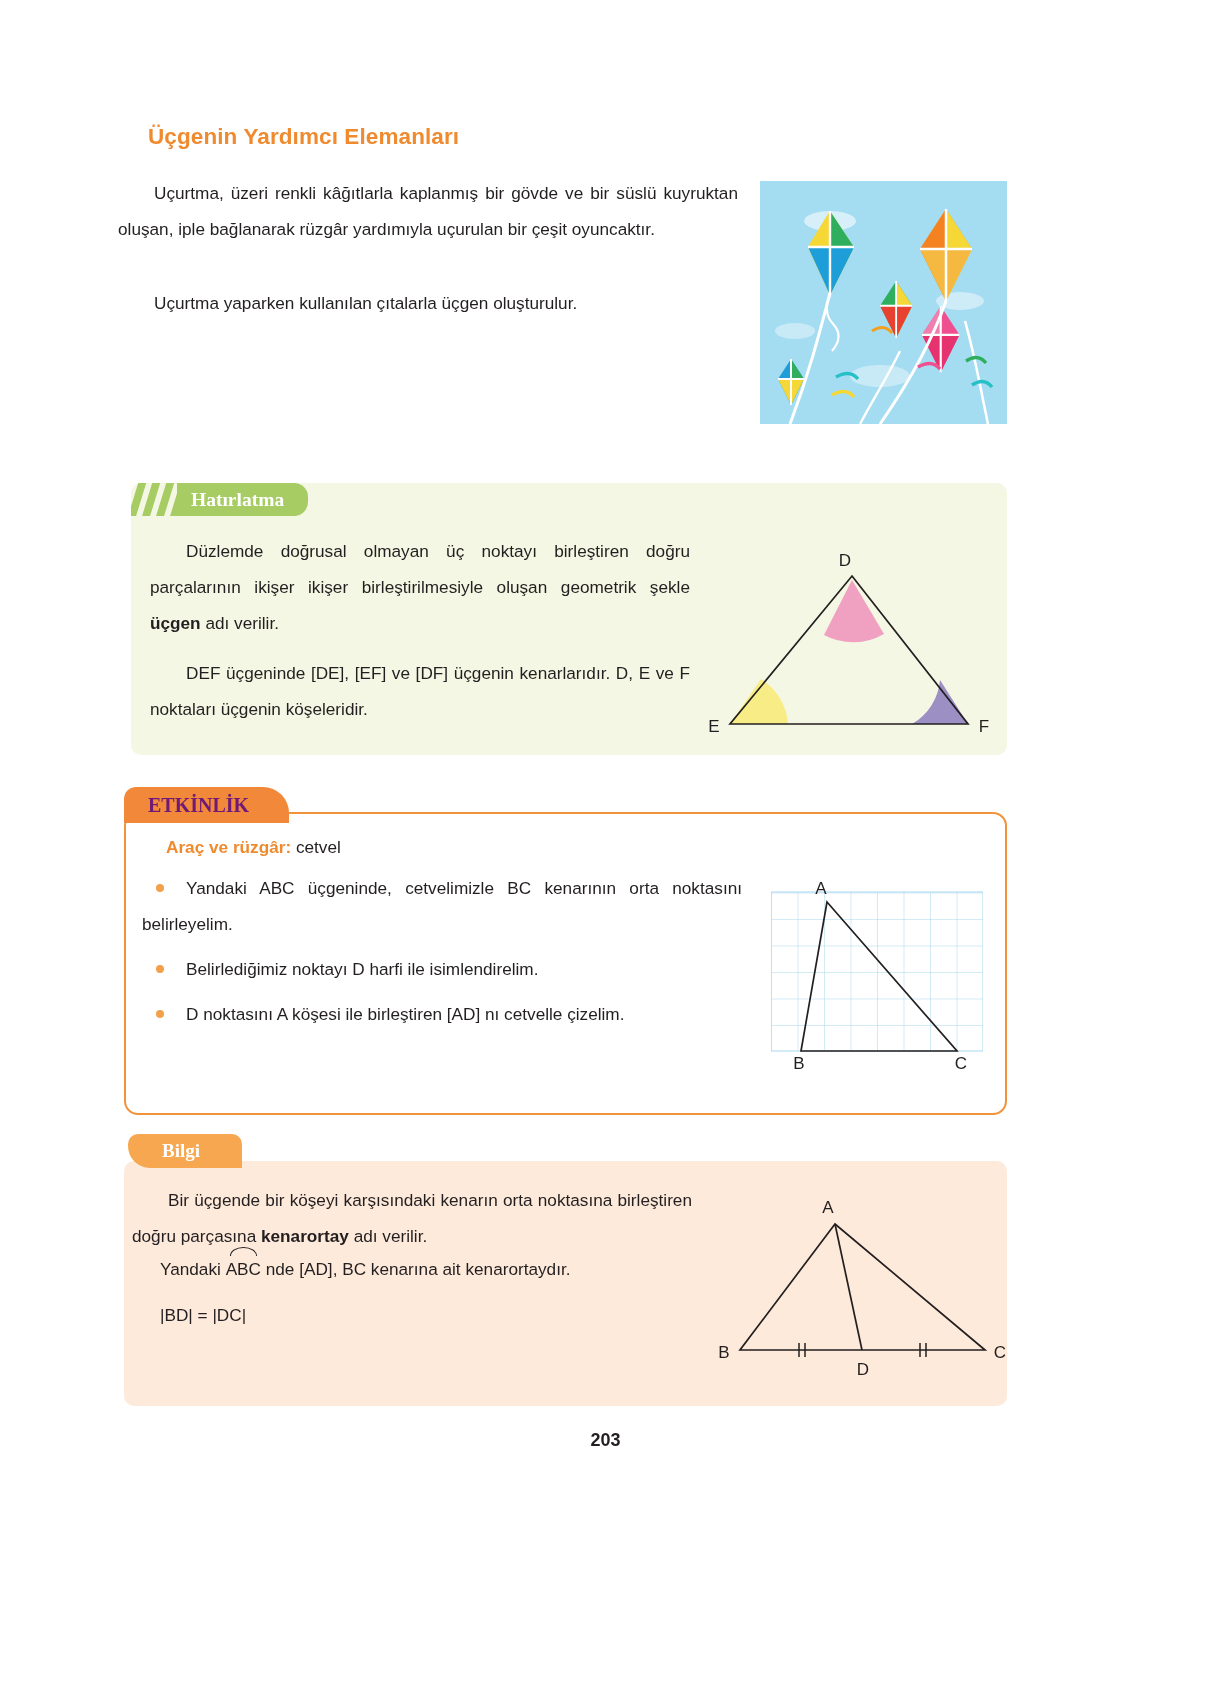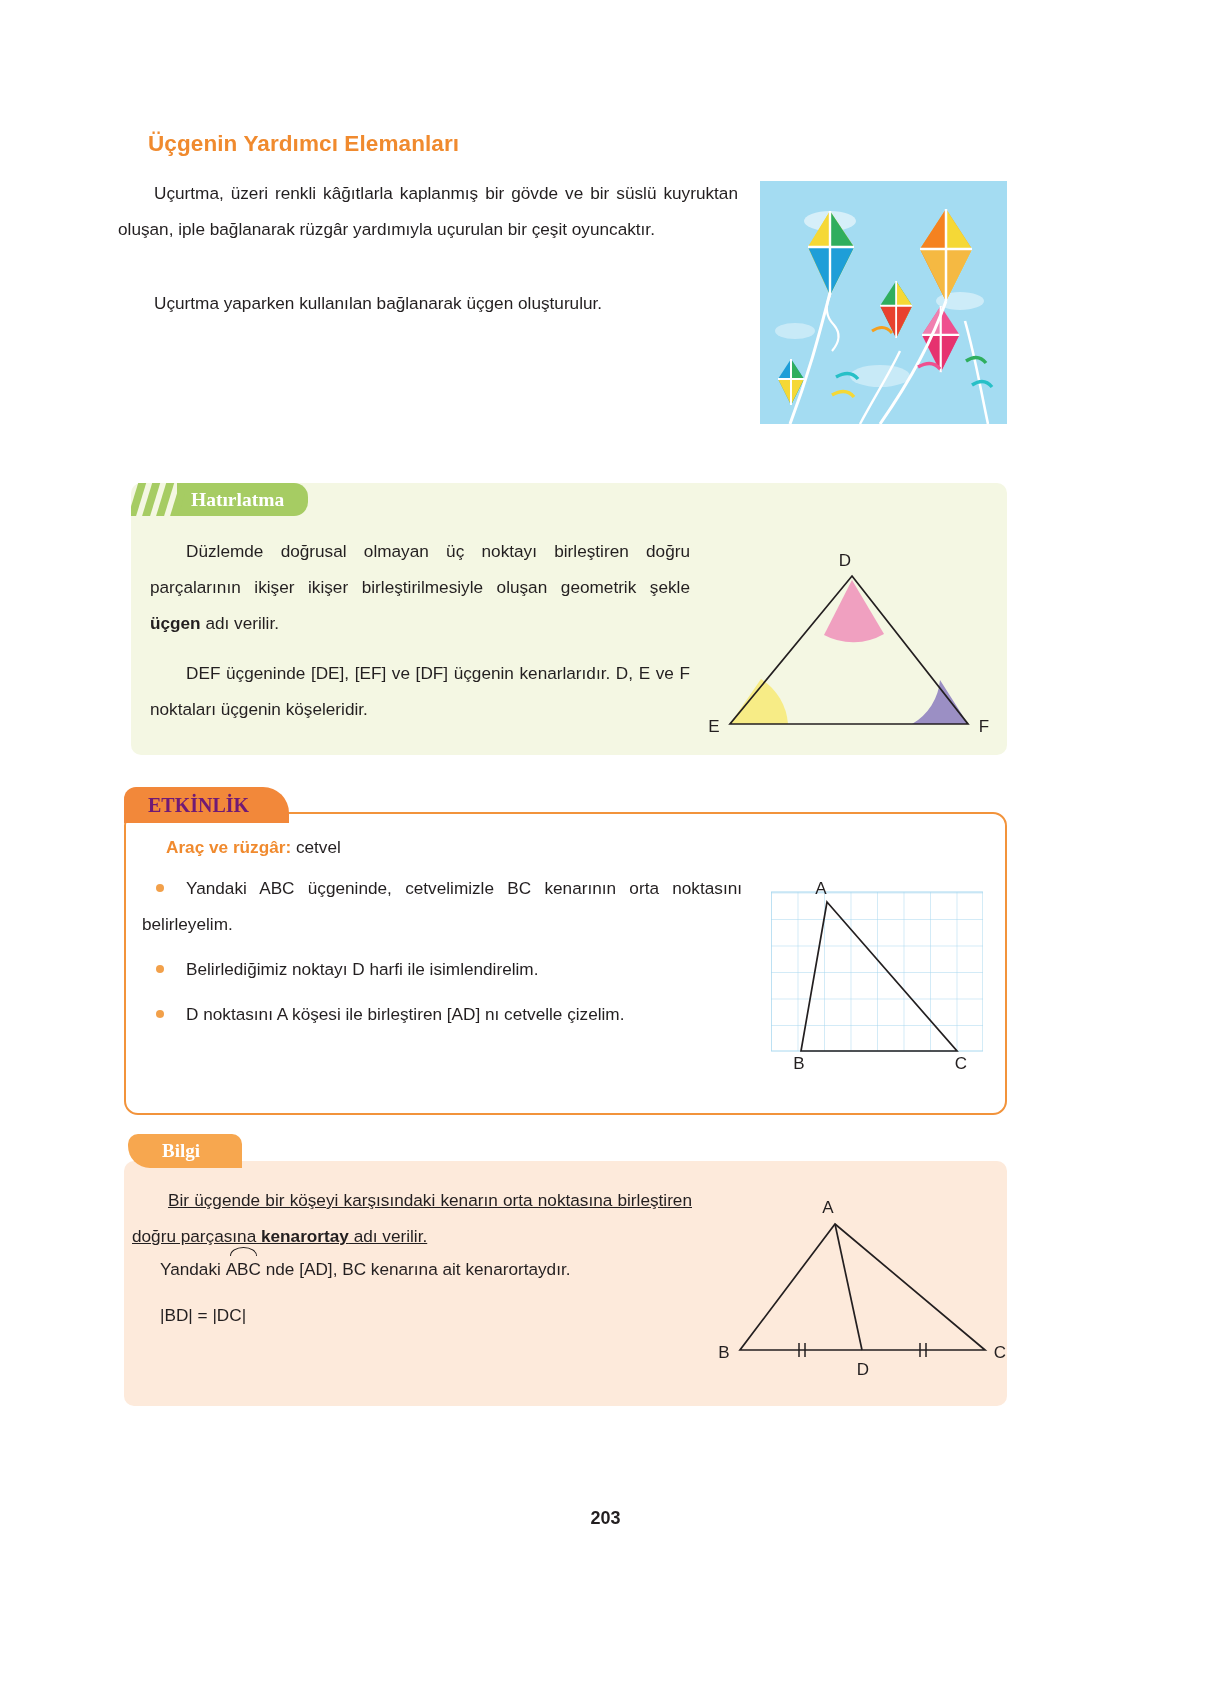--- a/index.html
+++ b/index.html
@@ -17,21 +17,21 @@
   .page {
     position: absolute;
     left: 0; top: 0;
     width: 1211px; height: 1684px;
     background: #ffffff;
   }
 
   
   .section-title {
     position: absolute;
-    left: 148px; top: 131px;
+    left: 148px; top: 124px;
     font-size: 22.5px;
     font-weight: bold;
     color: #f08a2e;
     letter-spacing: 0.1px;
     text-align: right;
   }
 
   
   .intro-para {
     position: absolute;
@@ -225,40 +225,40 @@
     z-index: 3;
   }
   .bilgi-body {
     position: absolute;
     left: 132px; top: 1182px;
     width: 560px;
     font-size: 17.2px;
     line-height: 36px;
     text-align: justify;
   }
-  .bilgi-body p { margin: 0 0 16px 0; text-indent: 36px; text-decoration: underline; }
+  .bilgi-body p { margin: 0 0 16px 0; text-indent: 36px; }
   .bilgi-body b { font-weight: bold; }
   .bilgi-line2 {
     position: absolute;
     left: 160px; top: 1252px;
     font-size: 17.2px;
     line-height: 30px;
     white-space: nowrap;
   }
   .bilgi-line3 {
     position: absolute;
     left: 160px; top: 1300px;
     font-size: 17.2px;
     line-height: 30px;
   }
 
   
   .page-number {
     position: absolute;
-    left: 0; top: 1508px;
+    left: 0; top: 1430px;
     width: 1211px;
     text-align: center;
     font-size: 18px;
     font-weight: bold;
     color: #231f20;
   }
 
   svg { display: block; }
   .lbl {
     font-family: "Liberation Sans", sans-serif;
@@ -267,21 +267,21 @@
   }
 </style>
 </head>
 <body>
 
 <div class="page">
 
   <div class="section-title">Üçgenin Yardımcı Elemanları</div>
 
   <div class="intro-para" id="intro-p1">Uçurtma, üzeri renkli kâğıtlarla kaplanmış bir gövde ve bir süslü kuyruktan oluşan, iple bağlanarak rüzgâr yardımıyla uçurulan bir çeşit oyuncaktır.</div>
-  <div class="intro-para" id="intro-p2">Uçurtma yaparken kullanılan bağlanarak üçgen oluşturulur.</div>
+  <div class="intro-para" id="intro-p2">Uçurtma yaparken kullanılan çıtalarla üçgen oluşturulur.</div>
 
   <div class="kite-photo">
     <svg width="247" height="243" viewBox="0 0 247 243">
       <defs>
         <clipPath id="photoclip">
             <rect x="0" y="0" width="247" height="243"></rect>
           </clipPath>
       </defs>
       <g clip-path="url(#photoclip)">
         <rect x="0" y="0" width="247" height="243" fill="#a4dcf2"></rect>

